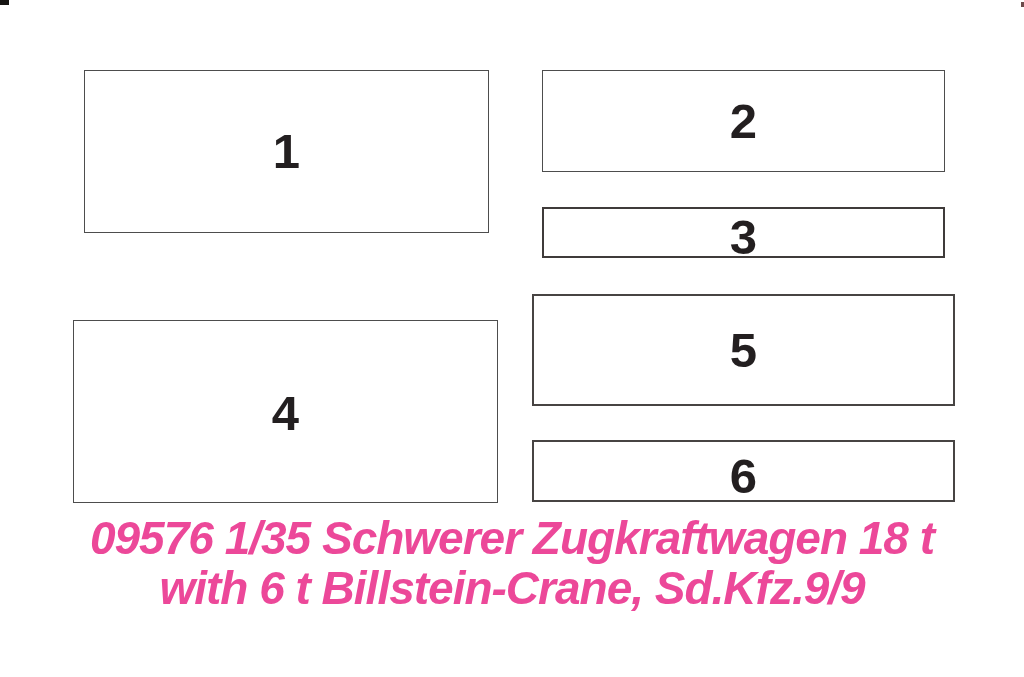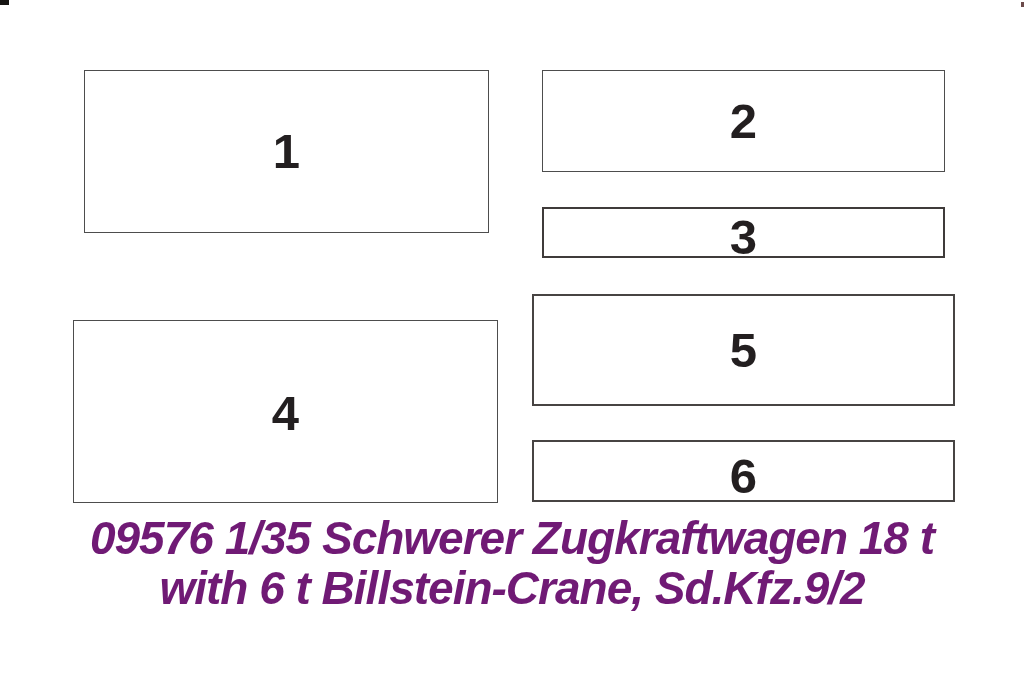--- a/index.html
+++ b/index.html
@@ -46,21 +46,21 @@
   .box-6 .num { transform: translateY(5px); }
   .box-4 .num { transform: translateY(2px); }
 
   
   .caption {
     position: absolute;
     left: 0;
     top: 513px;
     width: 1024px;
     text-align: center;
-    color: #701a75;
+    color: #ec4899;
     font-weight: bold;
     font-style: italic;
     font-size: 46px;
     line-height: 50px;
     letter-spacing: -1px;
     white-space: nowrap;
   }
 </style>
 </head>
 <body>
@@ -89,16 +89,16 @@
   <div class="box box-5">
     <span class="num">5</span>
   </div>
 
   <div class="box box-6">
     <span class="num">6</span>
   </div>
 
   <div class="caption">
     <div class="caption-line">09576 1/35 Schwerer Zugkraftwagen 18 t</div>
-    <div class="caption-line">with 6 t Billstein-Crane, Sd.Kfz.9/2</div>
+    <div class="caption-line">with 6 t Billstein-Crane, Sd.Kfz.9/9</div>
   </div>
 
 </div>
 
 </body></html>

